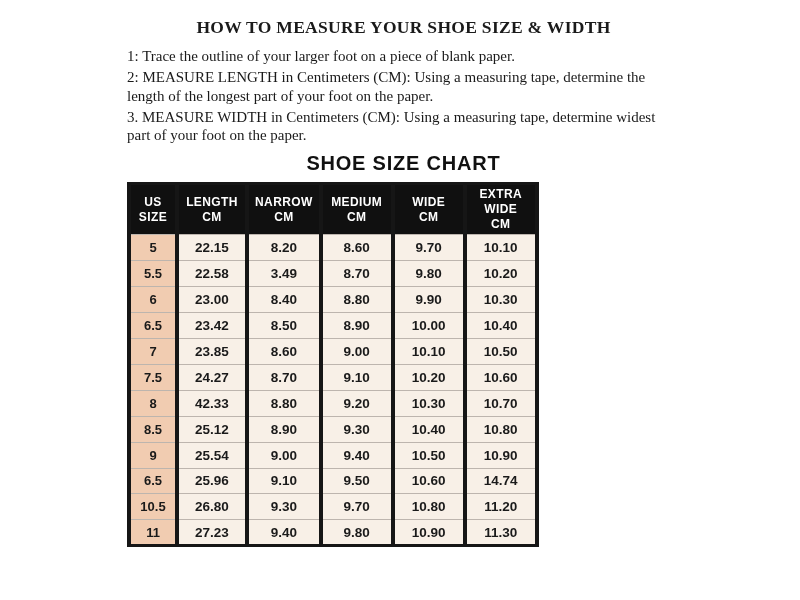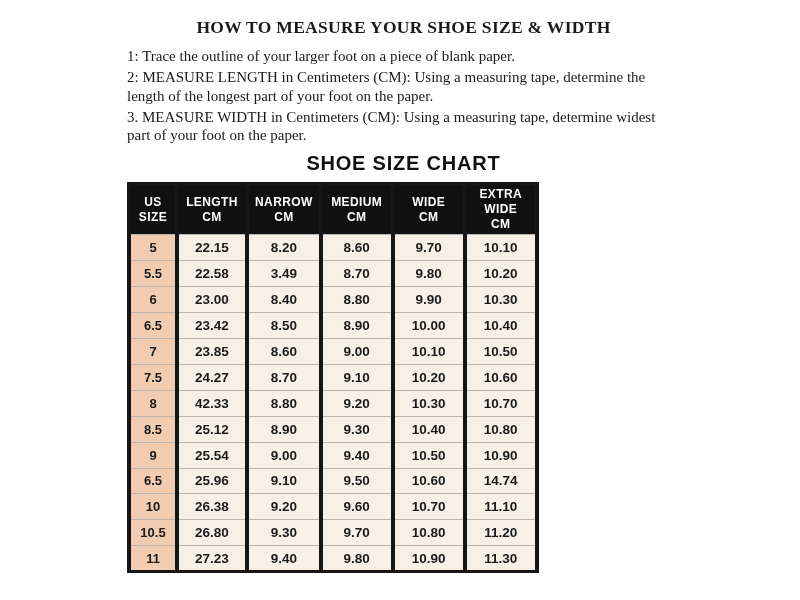--- a/index.html
+++ b/index.html
@@ -216,28 +216,20 @@
           </tr>
           <tr>
             <th>6.5</th>
             <td>25.96</td>
             <td>9.10</td>
             <td>9.50</td>
             <td>10.60</td>
             <td>14.74</td>
           </tr>
           <tr>
-            <th>10</th>
-            <td>26.38</td>
-            <td>9.20</td>
-            <td>9.60</td>
-            <td>10.70</td>
-            <td>11.10</td>
-          </tr>
-          <tr>
             <th>10.5</th>
             <td>26.80</td>
             <td>9.30</td>
             <td>9.70</td>
             <td>10.80</td>
             <td>11.20</td>
           </tr>
           <tr>
             <th>11</th>
             <td>27.23</td>

